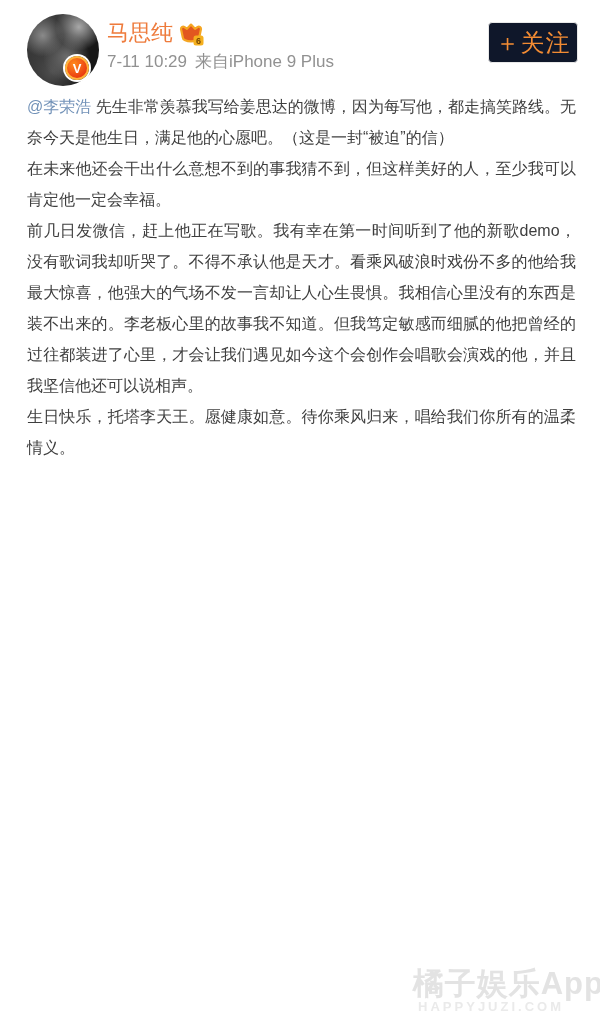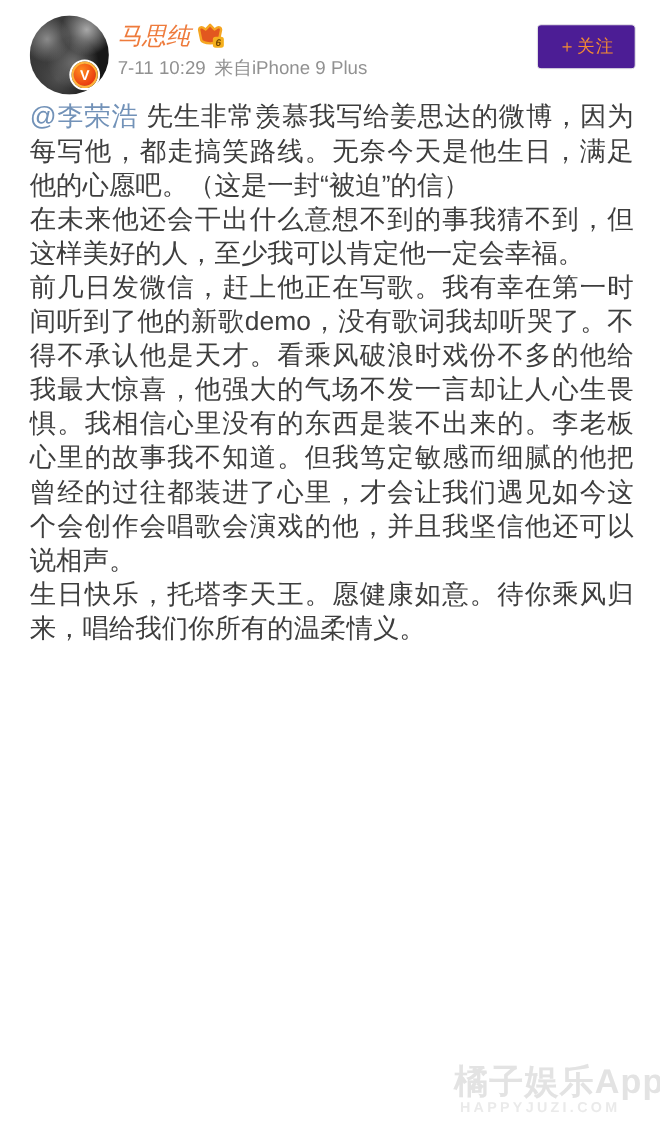--- a/index.html
+++ b/index.html
@@ -23,40 +23,40 @@
     position:absolute; left:38px; top:42px; width:24px; height:24px;
     border-radius:50%;
     background: radial-gradient(circle at 35% 30%, #ff8a1e 0%, #ea3b10 75%);
     border:2px solid #ffb33c;
     box-shadow:0 0 0 2px #fff;
     color:#fff; font-weight:bold; font-size:13px;
     display:flex; align-items:center; justify-content:center;
   }
   .name-row {
     position:absolute; left:107px; top:20px; height:26px;
-    display:flex; align-items:flex-start; gap:5px;font-style:italic;
+    display:flex; align-items:flex-end; gap:5px;
   }
   .username { color:#ee7b3c; font-size:22px; line-height:26px; }
   .crown-badge { width:26px; height:24px; display:inline-block; }
   .meta-row {
     position:absolute; left:107px; top:50px;
     color:#919191; font-size:17px;
   }
   .meta-row .src { margin-left:8px; }
   .follow-btn {
     position:absolute; left:488px; top:22px; width:90px; height:41px;
-    background:#4c1d95; border:1px solid #e8e8e8; border-radius:4px;
-    color:#f28b33; font-size:16px; letter-spacing:1px;
+    background:#0f172a; border:1px solid #e8e8e8; border-radius:4px;
+    color:#f28b33; font-size:24px; letter-spacing:1px;
     display:flex; align-items:center; justify-content:center;
     cursor:pointer;
   }
   
   .post-body {
     position:absolute; left:27px; top:91px; width:549px;
-    font-size:24px; line-height:31px; color:#3e3e3e;
+    font-size:16px; line-height:31px; color:#3e3e3e;
     text-align:justify;
   }
   .post-body p { margin:0; }
   .mention { color:#7292b8; text-decoration:none; cursor:pointer; }
   
   .watermark {
     position:absolute; right:-4px; top:969px; text-align:right; z-index:0;
     user-select:none; pointer-events:none;
   }
   .watermark .brand {

